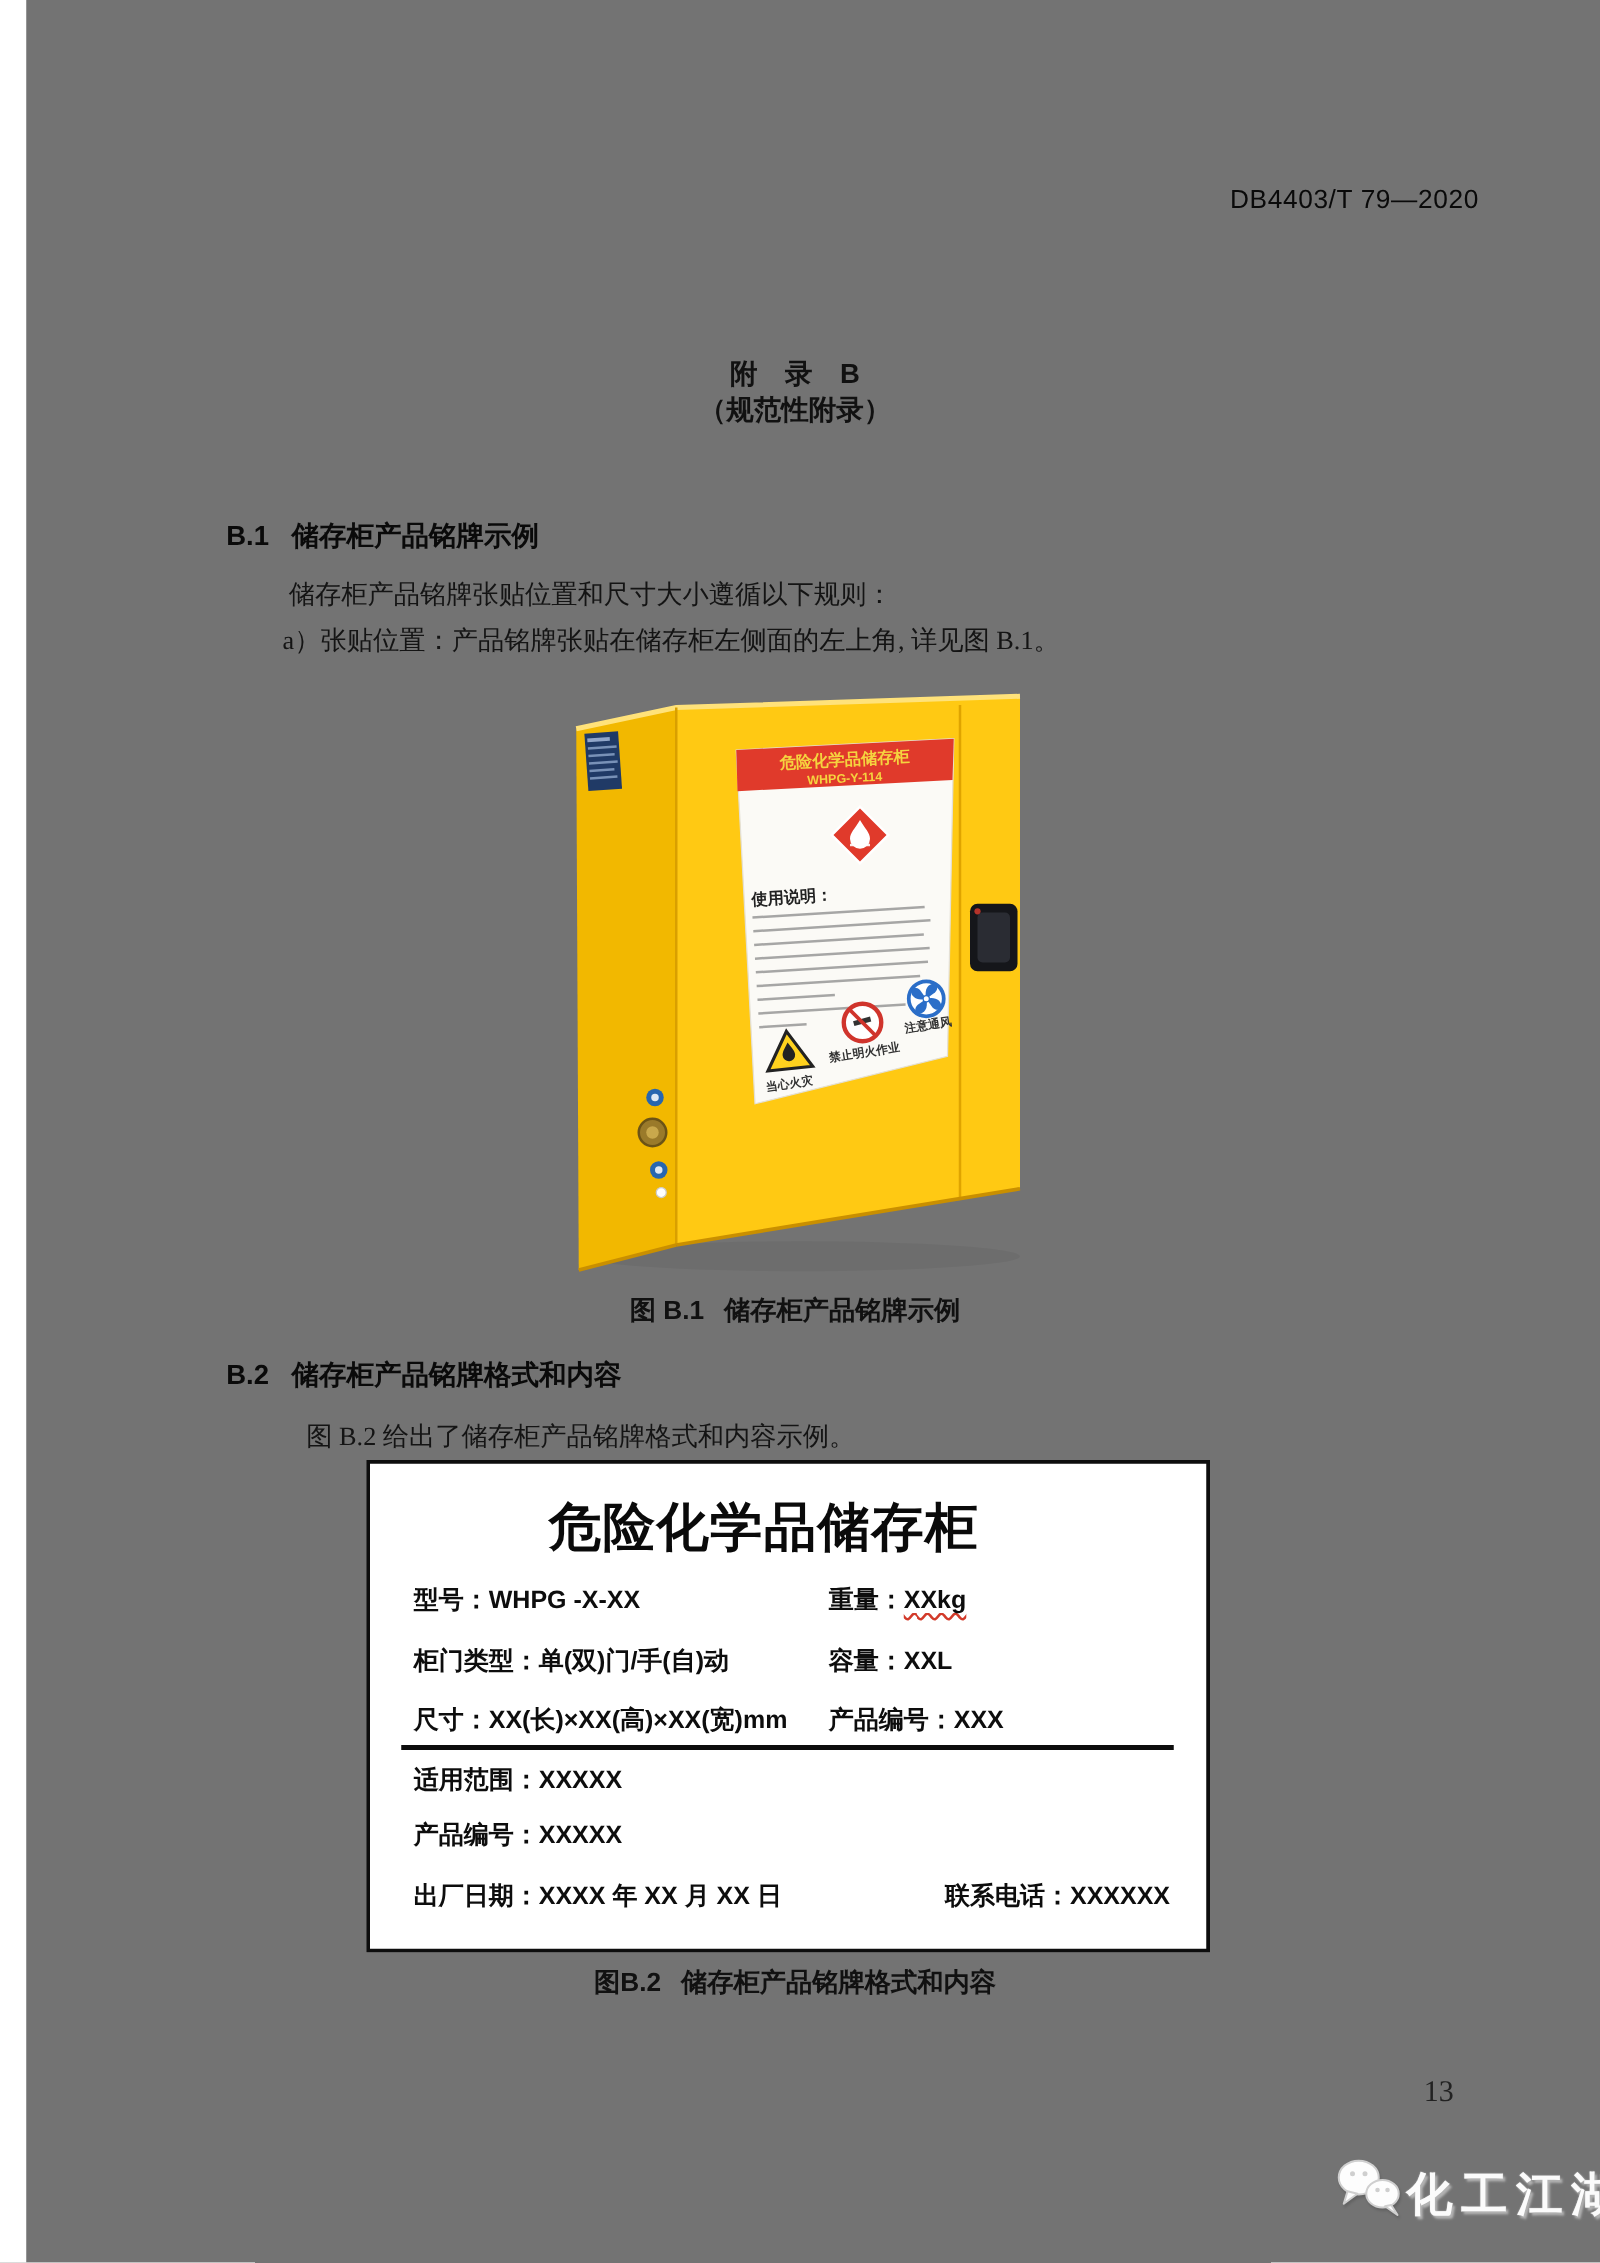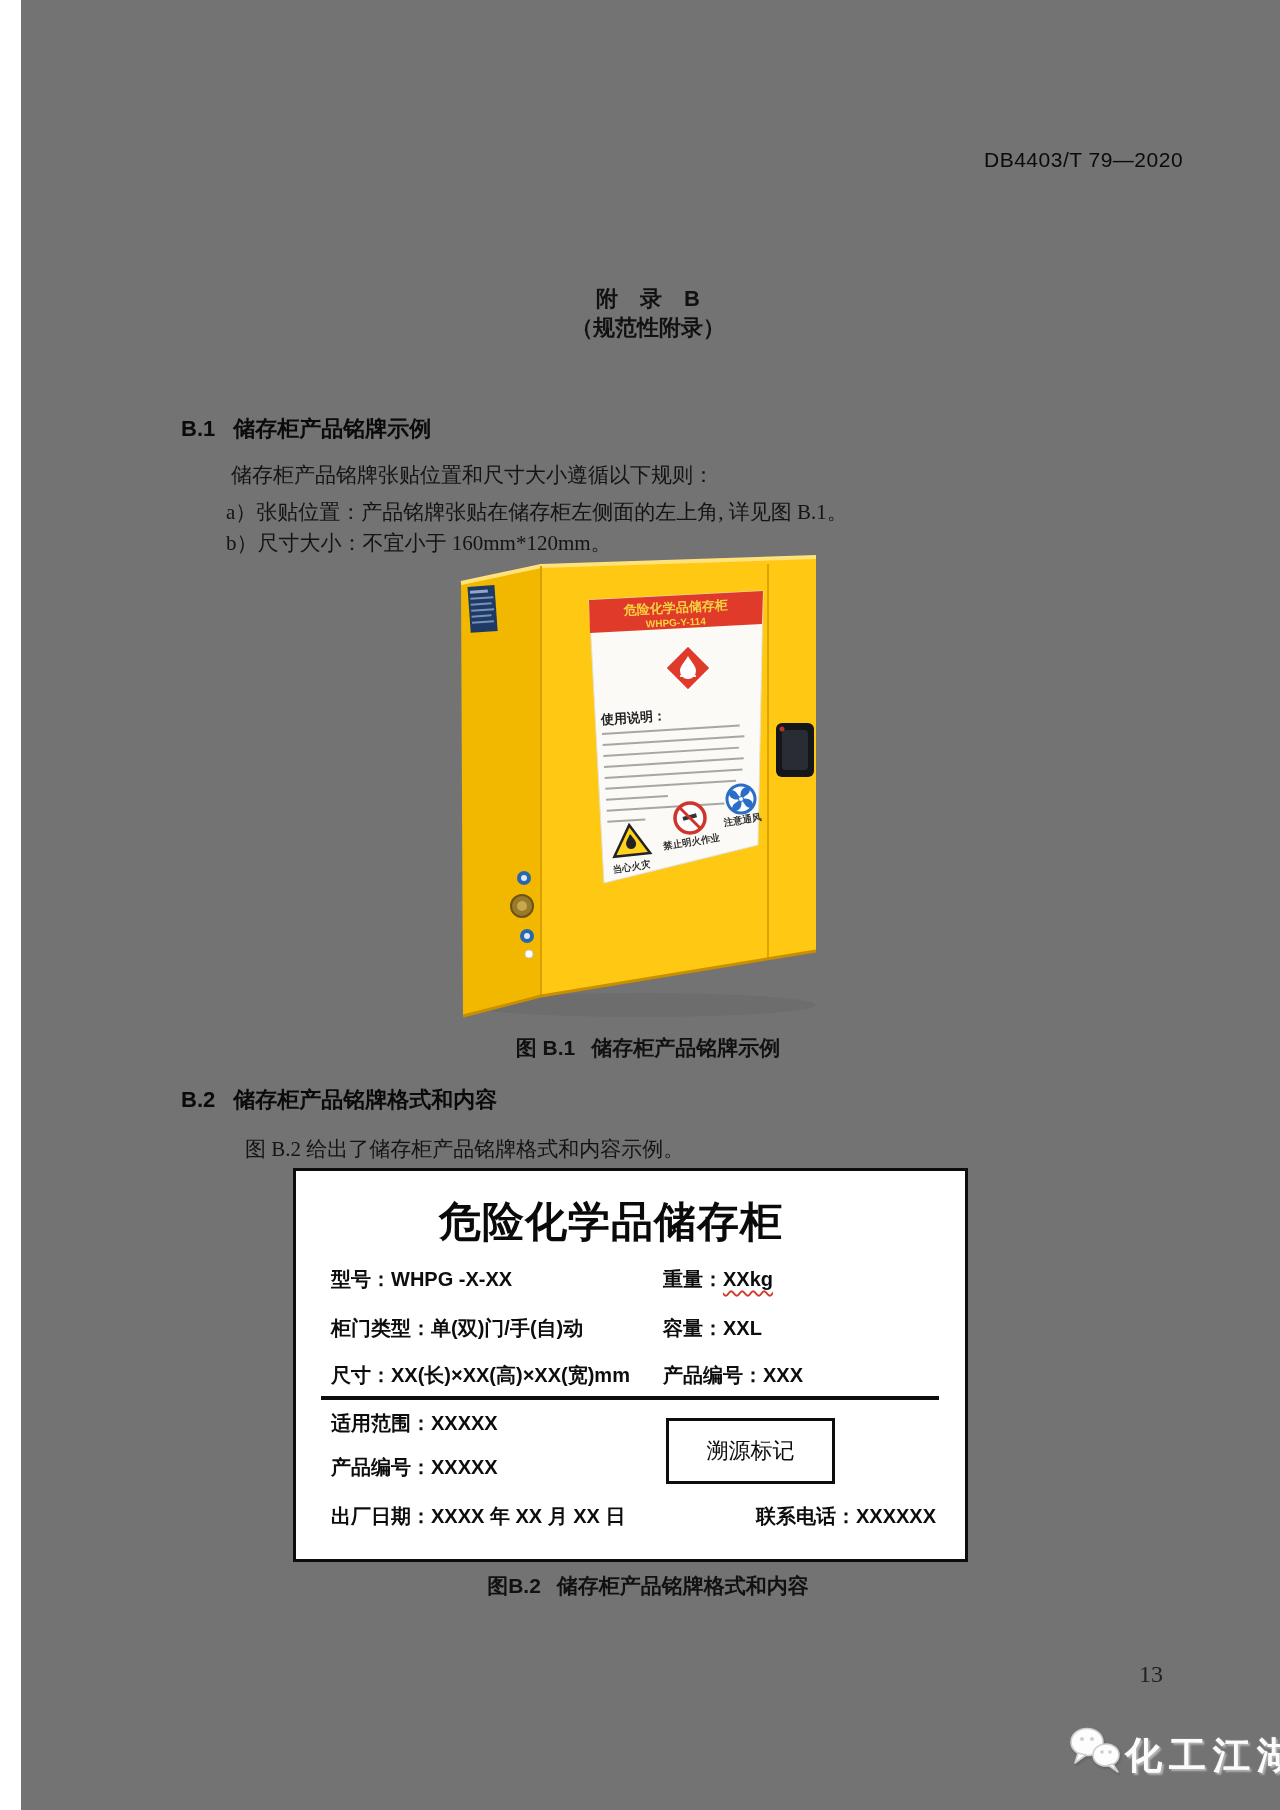--- a/index.html
+++ b/index.html
@@ -1,20 +1,20 @@
 <!DOCTYPE html>
 <html><head>
 <meta charset="utf-8">
 <style>
   html,body{margin:0;padding:0;background:#ffffff;}
   #page{position:relative;width:1280px;height:1810px;background:#737373;overflow:hidden;
         font-family:"Liberation Sans",sans-serif;color:#111;margin-left:21px;}
   .abs{position:absolute;}
   .serif{font-family:"Liberation Serif",serif;}
-  .center-col{left:0;width:1230px;text-align:center;padding-left:12px;}
+  .center-col{left:0;width:1230px;text-align:center;}
   .doc-header{top:148px;left:963px;font-size:21px;font-weight:500;letter-spacing:.5px;color:#0a0a0a;}
   .app-line1{top:284px;font-size:22px;font-weight:700;}
   .app-line2{top:313px;font-size:22px;font-weight:700;}
   .app-line3{top:343px;font-size:22px;font-weight:700;}
   .h2{font-size:22px;font-weight:700;color:#0a0a0a;}
   .h2 .num{margin-right:18px;}
   .body-text{font-size:21px;color:#141414;}
   .fig-caption{font-size:21px;font-weight:700;}
   .fig-caption .num{margin-right:16px;}
   
@@ -41,21 +41,20 @@
   <div class="abs doc-header">DB4403/T 79—2020</div>
 
   <div class="abs center-col app-line1">附　录　B</div>
   <div class="abs center-col app-line2">（规范性附录）</div>
 
   <div class="abs h2" style="left:160px;top:414px;">
     <span class="num">B.1</span><span>储存柜产品铭牌示例</span>
   </div>
   <div class="abs serif body-text" style="left:210px;top:461px;">储存柜产品铭牌张贴位置和尺寸大小遵循以下规则：</div>
   <div class="abs serif body-text" style="left:205px;top:498px;">a）张贴位置：产品铭牌张贴在储存柜左侧面的左上角, 详见图 B.1。</div>
-  <div class="abs serif body-text" style="left:205px;top:529px;">b）尺寸大小：不宜小于 160mm*120mm。</div>
 
   <div class="abs" style="left:435px;top:553px;">
     <svg width="365" height="470" viewBox="0 0 365 470">
 
       <ellipse cx="185" cy="452" rx="175" ry="12" fill="#000" opacity="0.05"></ellipse>
 
       <polygon points="5,30 85,13 85,443 7,463" fill="#F2B800"></polygon>
 
       <polygon points="85,13 360,4 360,398 85,443" fill="#FFC913"></polygon>
 
@@ -175,23 +174,20 @@
 
   <div class="abs np-divider"></div>
 
   <div class="abs np-cell" style="left:310px;top:1410px;">
     <span class="lab">适用范围：</span><span>XXXXX</span>
   </div>
   <div class="abs np-cell" style="left:310px;top:1454px;">
     <span class="lab">产品编号：</span><span>XXXXX</span>
   </div>
 
-  <div class="abs trace-box">
-    <span>溯源标记</span>
-  </div>
 
   <div class="abs np-cell" style="left:310px;top:1503px;">
     <span class="lab">出厂日期：</span><span>XXXX 年 XX 月 XX 日</span>
   </div>
   <div class="abs np-cell" style="left:735px;top:1503px;">
     <span class="lab">联系电话：</span><span>XXXXXX</span>
   </div>
 
   <div class="abs center-col fig-caption" style="top:1572px;">
     <span class="num">图B.2</span><span>储存柜产品铭牌格式和内容</span>

